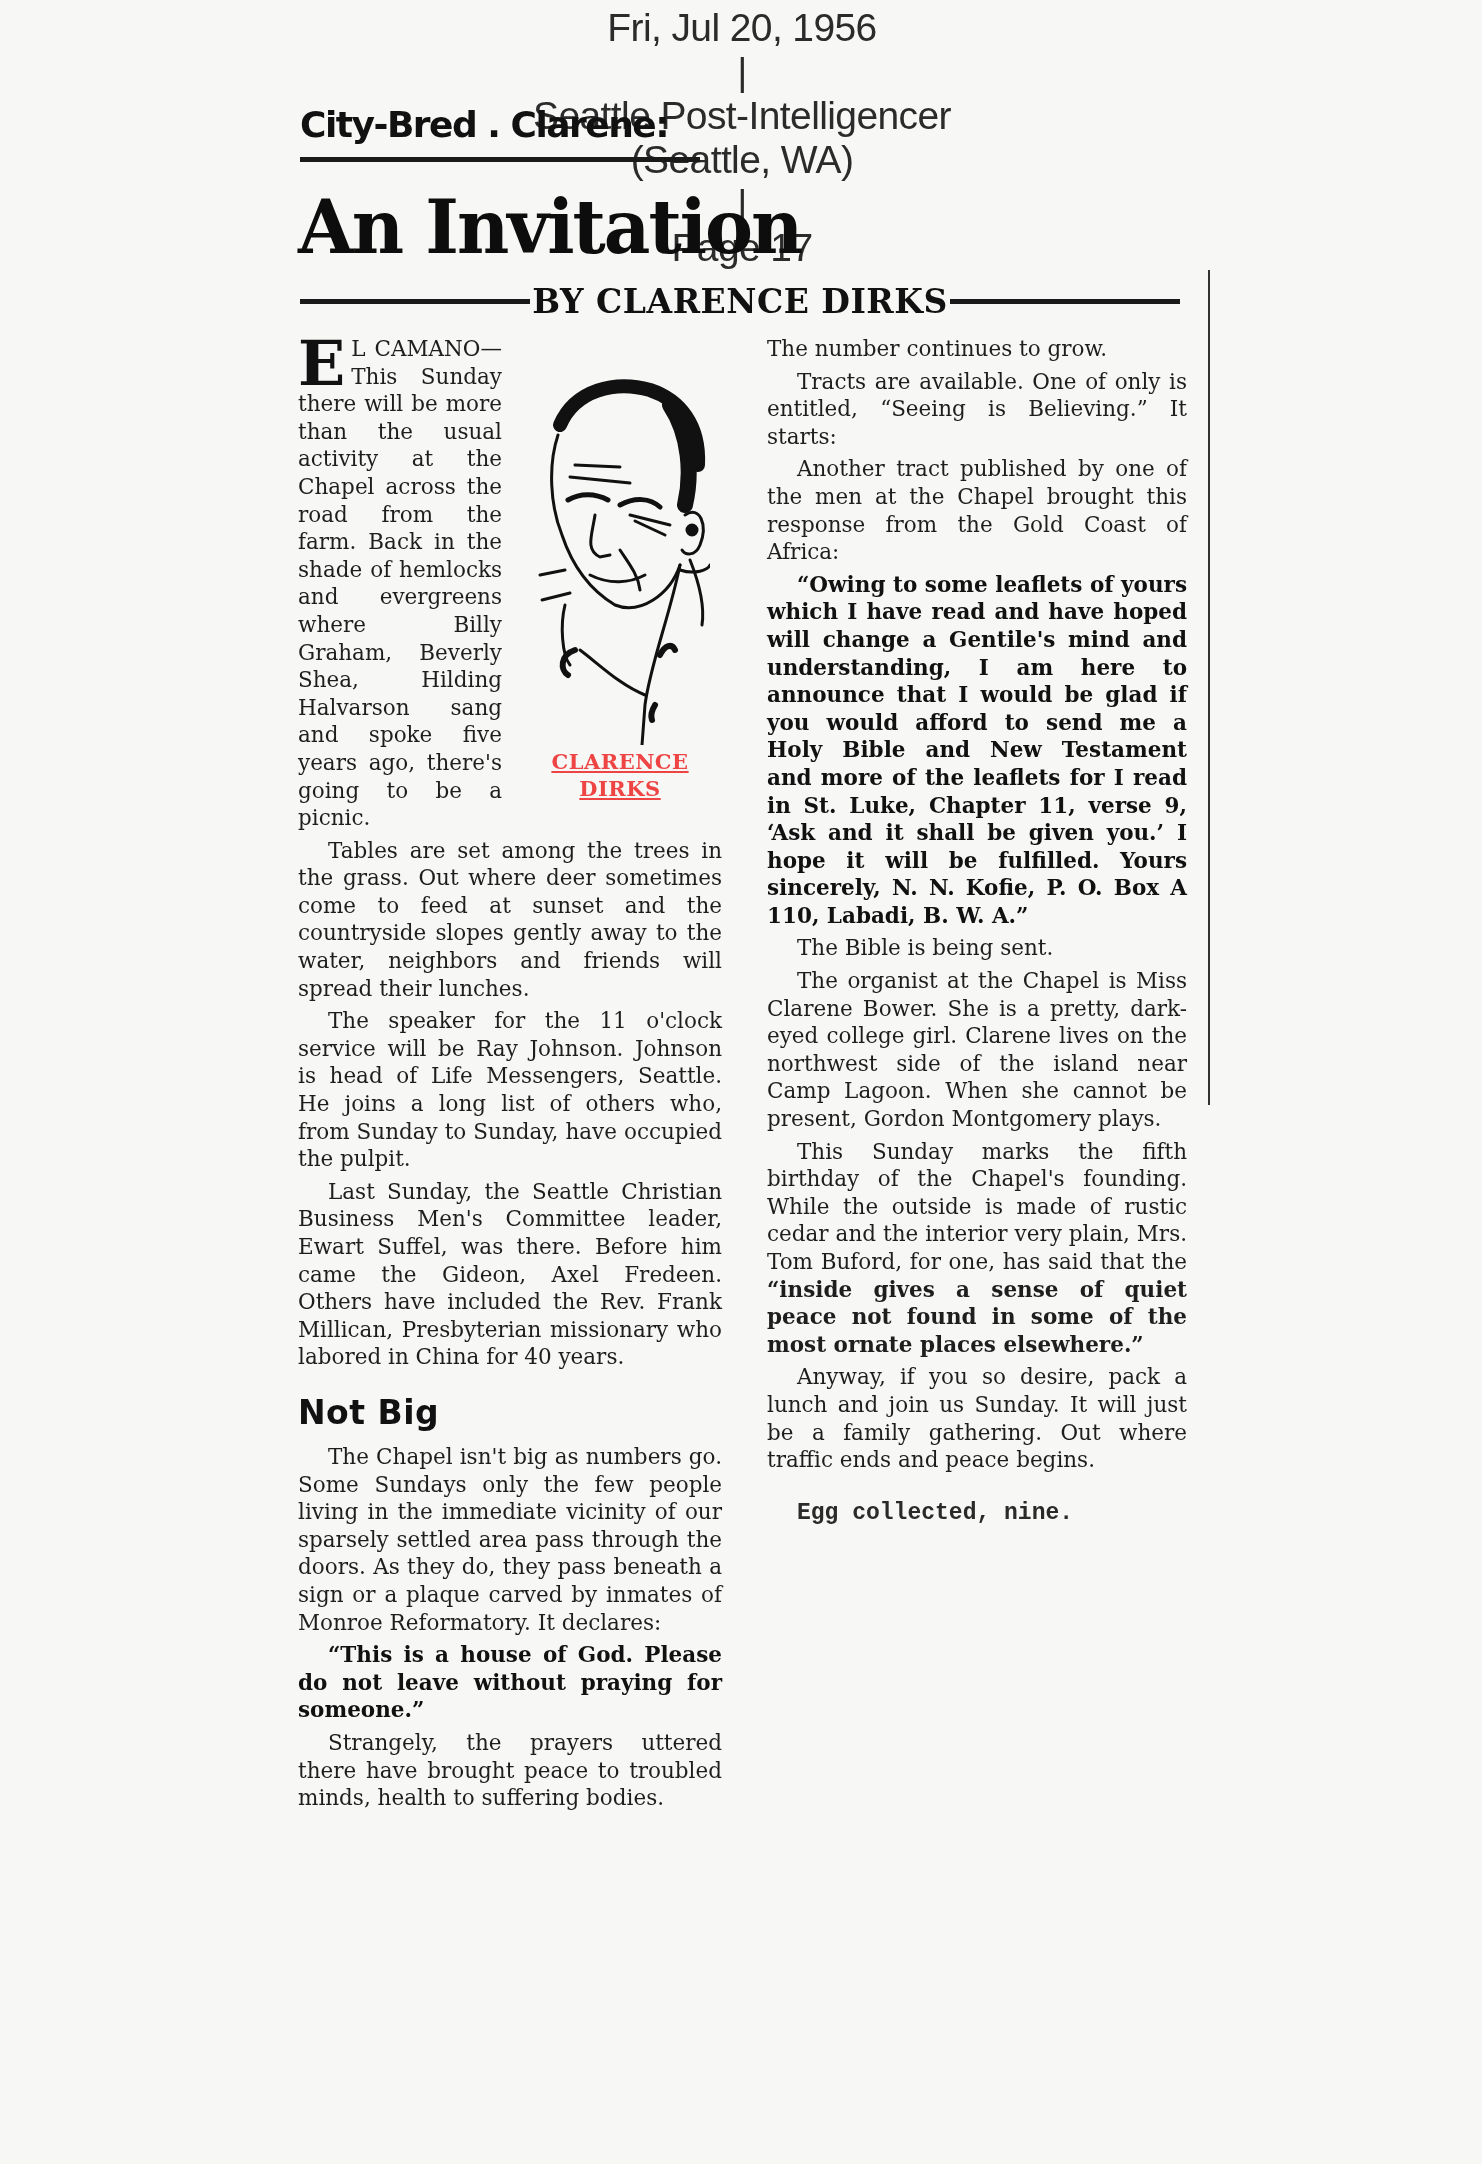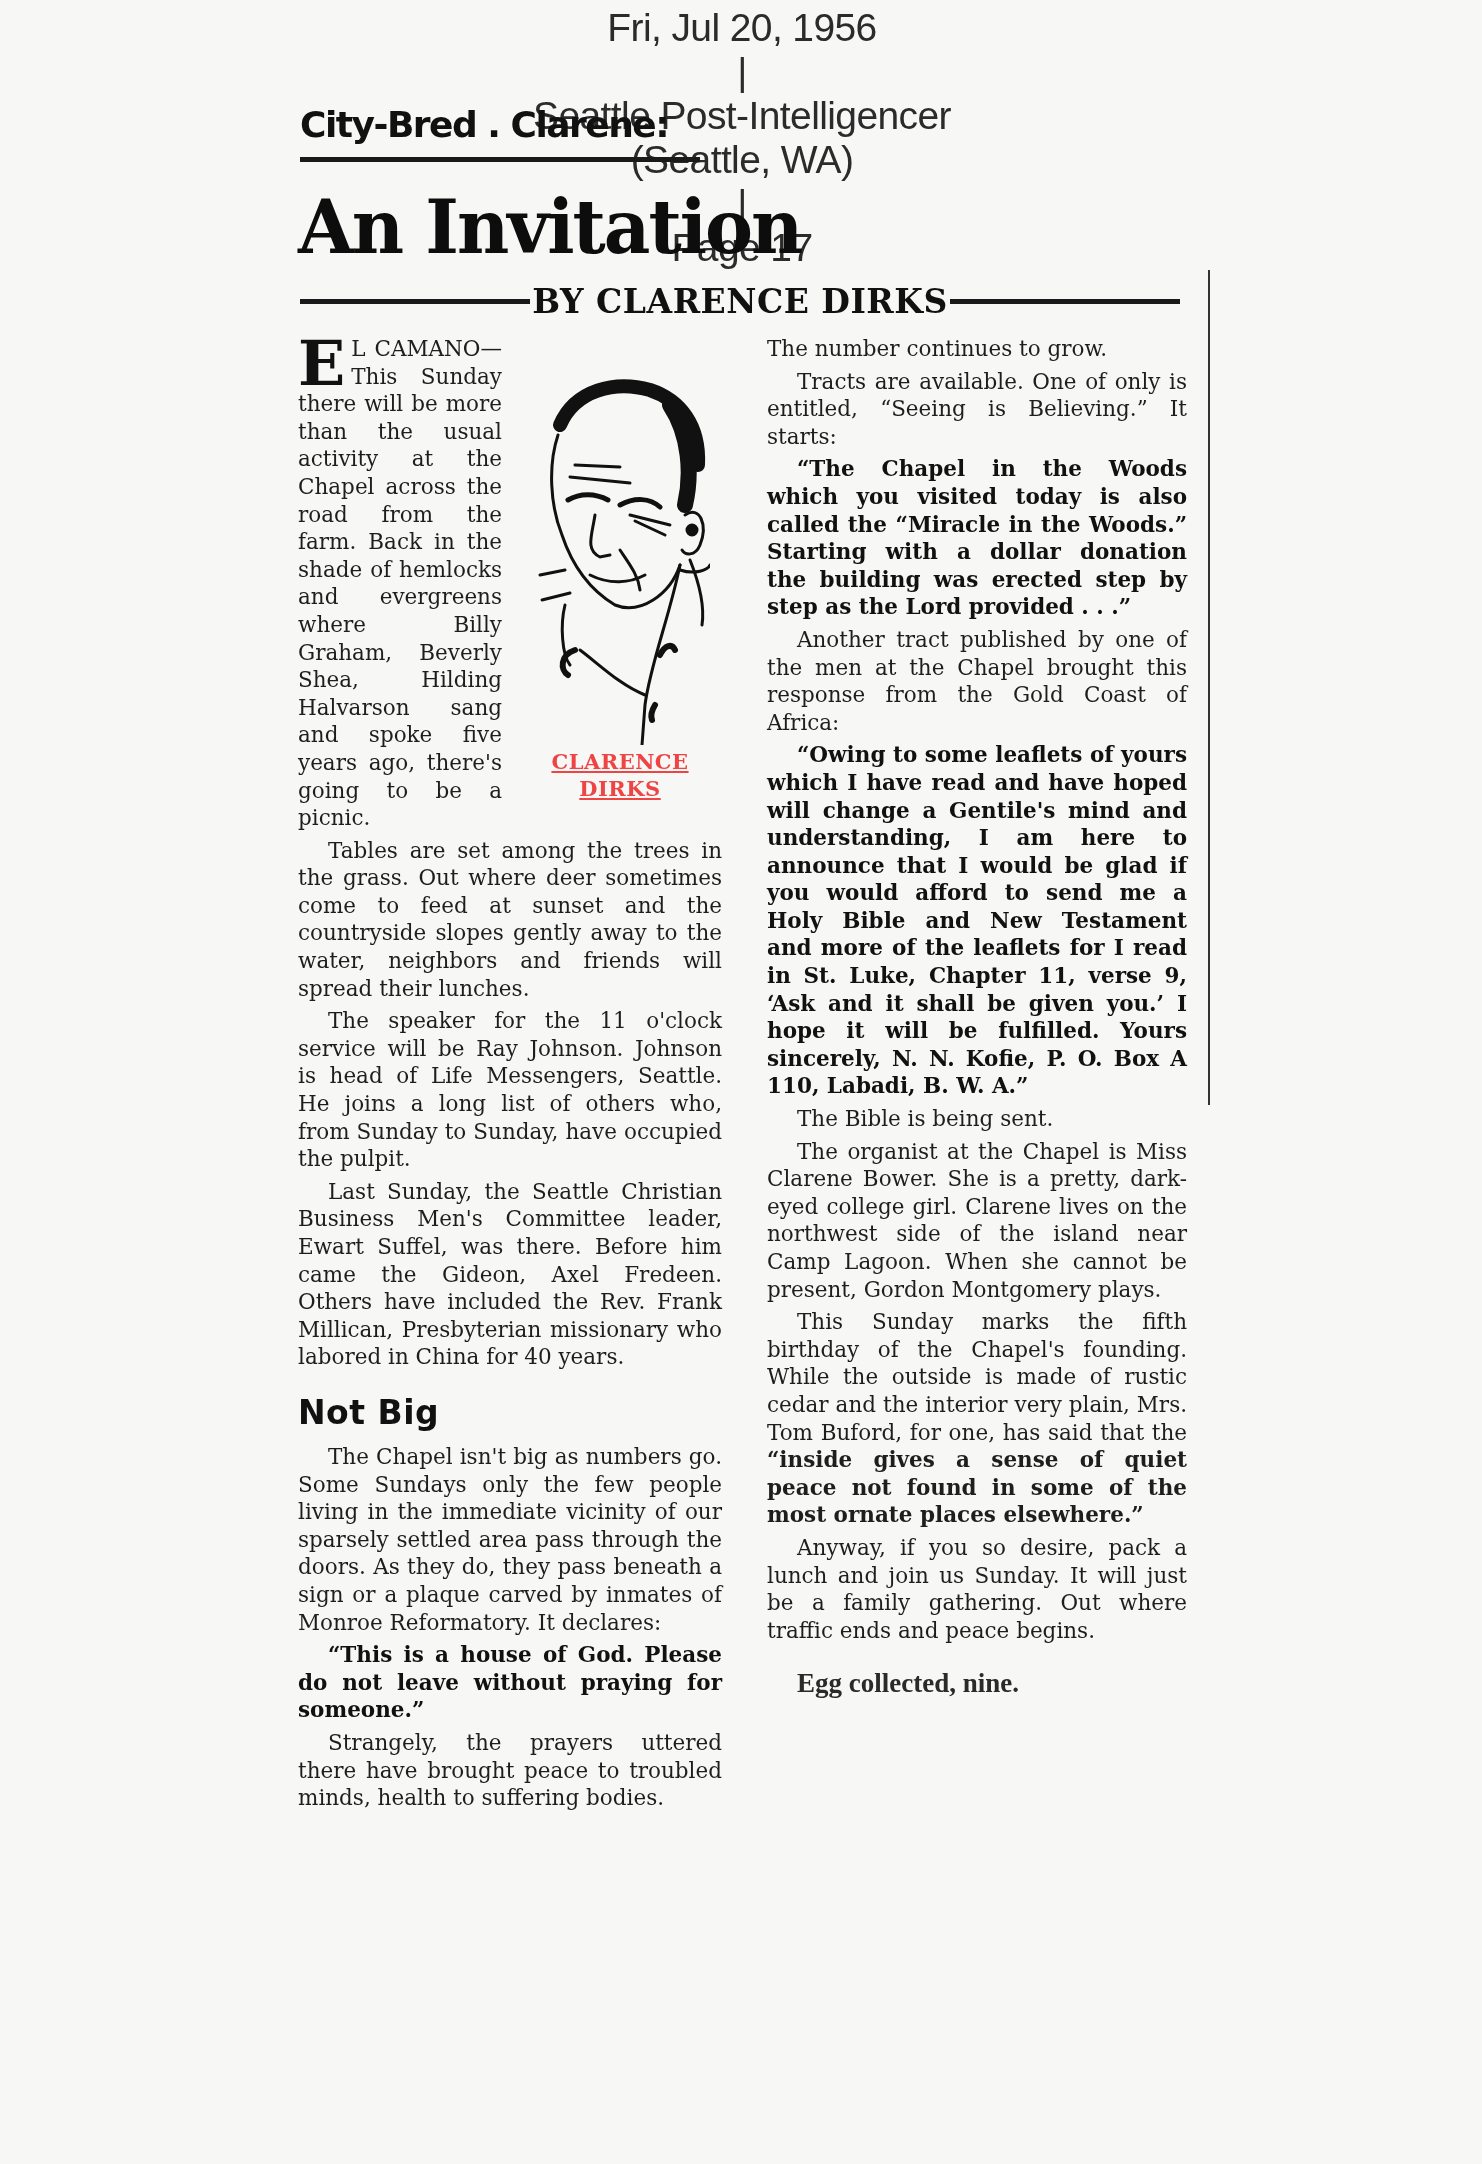--- a/index.html
+++ b/index.html
@@ -70,22 +70,22 @@
     font-size: 21px; line-height: 27px; letter-spacing: 0.5px; color: #ef4444;
     text-indent: 0;
     text-decoration: underline;
   }
   .subhead {
     font-family: "DejaVu Sans", sans-serif; font-weight: bold;
     font-size: 33px; line-height: 40px; letter-spacing: 0.5px;
     margin: 22px 0 10px 0; color: #111; text-align: left;
   }
   .tagline {
-    margin: 26px 0 0 30px; font-family: Liberation Serif, serif;
-    font-weight: bold; font-size: 27px; color: #2a2a2a;
+    margin: 26px 0 0 30px; font-family: Liberation Mono, monospace;
+    font-weight: bold; font-size: 23px; color: #2a2a2a;
   }
 </style>
 </head>
 <body>
 
 <div id="source-bar">
   <span>Fri, Jul 20, 1956</span>
   <span class="sep">|</span>
   <span>Seattle Post-Intelligencer</span>
   <span class="gap"></span>
@@ -144,21 +144,20 @@
     <p>Last Sunday, the Seattle Christian Business Men's Committee leader, Ewart Suffel, was there. Before him came the Gideon, Axel Fredeen. Others have included the Rev. Frank Millican, Presbyterian missionary who labored in China for 40 years.</p>
     <div class="subhead">Not Big</div>
     <p>The Chapel isn't big as numbers go. Some Sundays only the few people living in the immediate vicinity of our sparsely settled area pass through the doors. As they do, they pass beneath a sign or a plaque carved by inmates of Monroe Reformatory. It declares:</p>
     <p class="bold">“This is a house of God. Please do not leave without praying for someone.”</p>
     <p>Strangely, the prayers uttered there have brought peace to troubled minds, health to suffering bodies.</p>
   </div>
 
   <div class="col" id="col-right">
     <p class="noindent">The number continues to grow.</p>
     <p>Tracts are available. One of only is entitled, “Seeing is Believing.” It starts:</p>
-    <p class="bold">“The Chapel in the Woods which you visited today is also called the “Miracle in the Woods.” Starting with a dollar donation the building was erected step by step as the Lord provided . . .”</p>
     <p>Another tract published by one of the men at the Chapel brought this response from the Gold Coast of Africa:</p>
     <p class="bold">“Owing to some leaflets of yours which I have read and have hoped will change a Gentile's mind and understanding, I am here to announce that I would be glad if you would afford to send me a Holy Bible and New Testament and more of the leaflets for I read in St. Luke, Chapter 11, verse 9, ‘Ask and it shall be given you.’ I hope it will be fulfilled. Yours sincerely, N. N. Kofie, P. O. Box A 110, Labadi, B. W. A.”</p>
     <p>The Bible is being sent.</p>
     <p>The organist at the Chapel is Miss Clarene Bower. She is a pretty, dark-eyed college girl. Clarene lives on the northwest side of the island near Camp Lagoon. When she cannot be present, Gordon Montgomery plays.</p>
     <p><span>This Sunday marks the fifth birthday of the Chapel's founding. While the outside is made of rustic cedar and the interior very plain, Mrs. Tom Buford, for one, has said that the </span><span class="b">“inside gives a sense of quiet peace not found in some of the most ornate places elsewhere.”</span></p>
     <p>Anyway, if you so desire, pack a lunch and join us Sunday. It will just be a family gathering. Out where traffic ends and peace begins.</p>
     <div class="tagline">Egg collected, nine.</div>
   </div>
 </div>
 

